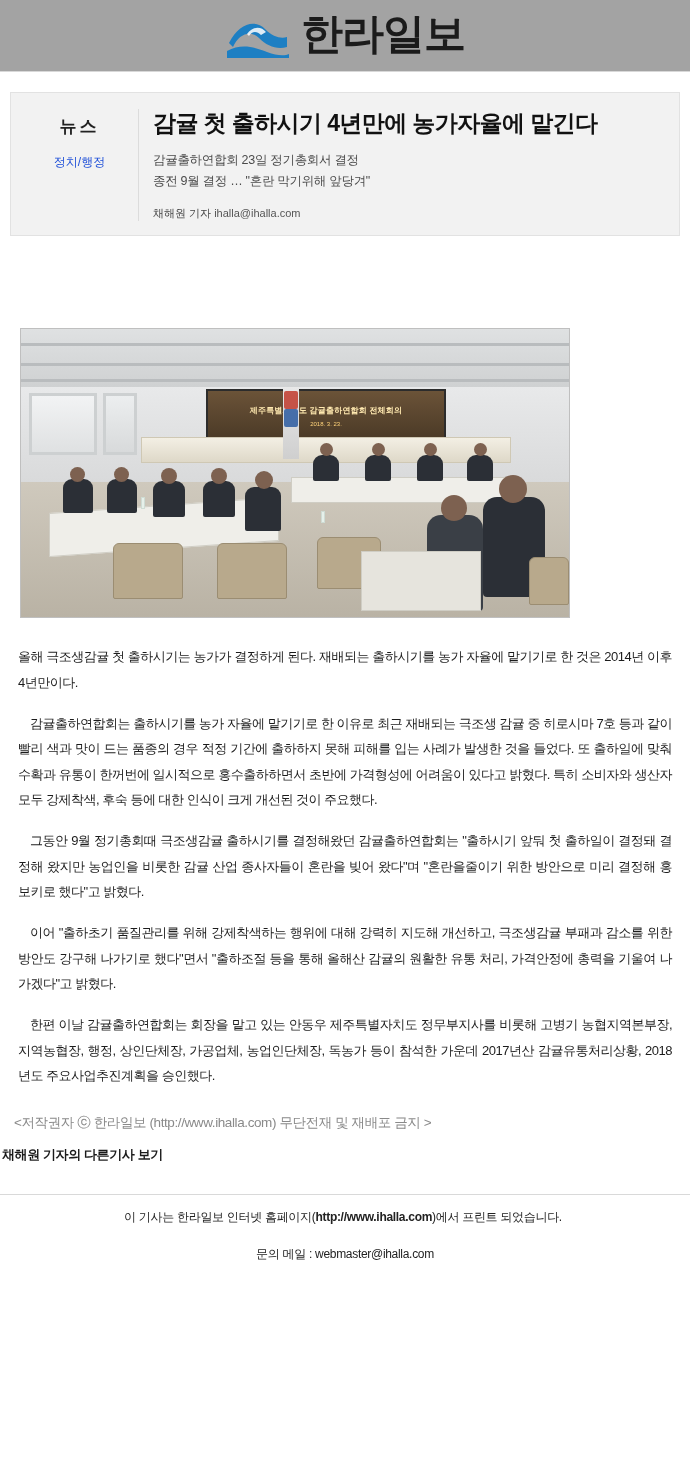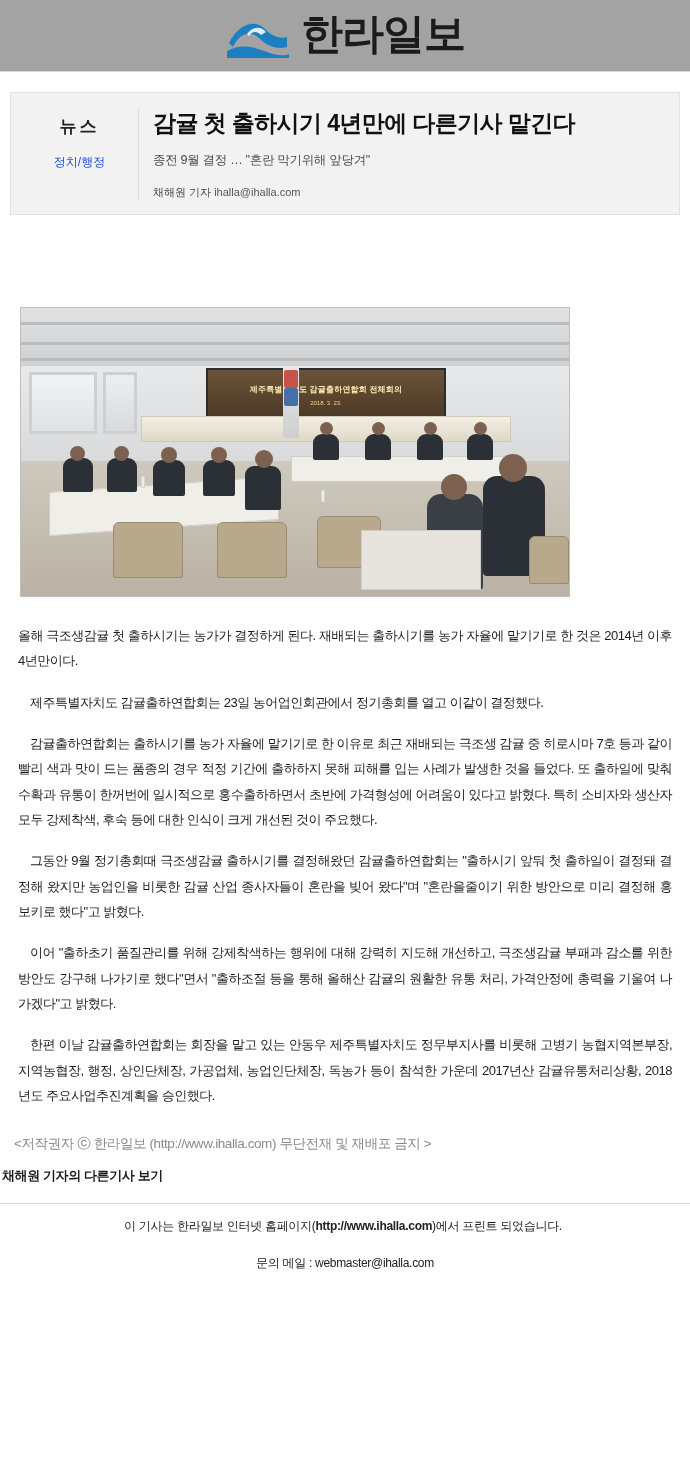--- a/index.html
+++ b/index.html
@@ -189,21 +189,21 @@
     letter-spacing: -0.4px;
   }
   .otherlink {
     margin: 14px 14px 0 2px;
     font-size: 13px;
     font-weight: bold;
     color: #1a1a1a;
     letter-spacing: -0.4px;
   }
   .printnote {
-    margin-top: 18px;
+    margin-top: 30px;
     border-top: 1px solid #d9d9d9;
     padding: 14px 10px 8px 6px;
     text-align: center;
     font-size: 12px;
     color: #222;
     letter-spacing: -0.3px;
   }
   .printnote b { font-weight: bold; }
   .mailnote {
     text-align: center;
@@ -231,22 +231,23 @@
       <span class="logo-text">한라일보</span>
     </div>
   </div>
 
   <div class="headband">
     <div class="headband-left">
       <div class="kicker-main">뉴스</div>
       <div class="kicker-sub">정치/행정</div>
     </div>
     <div class="headband-right">
-      <h1 class="headline">감귤 첫 출하시기 4년만에 다른기사 맡긴다</h1>
+      <h1 class="headline">감귤 첫 출하시기 4년만에 농가자율에 맡긴다</h1>
       <div class="subhead">
+        <div>감귤출하연합회 23일 정기총회서 결정</div>
         <div>종전 9월 결정 … "혼란 막기위해 앞당겨"</div>
       </div>
       <div class="byline">
         <span>채해원 기자</span>
         <span class="mail">ihalla@ihalla.com</span>
       </div>
     </div>
   </div>
 
   <div class="figure">
@@ -303,21 +304,20 @@
       <div class="ph-chair" style="left:92px;  top:214px; width:70px; height:56px;"></div>
       <div class="ph-chair" style="left:196px; top:214px; width:70px; height:56px;"></div>
       <div class="ph-chair" style="left:296px; top:208px; width:64px; height:52px;"></div>
       <div class="ph-chair" style="left:508px; top:228px; width:40px; height:48px;"></div>
       <div class="ph-table" style="left:340px; top:222px; width:120px; height:60px; background:#e6e4dd;"></div>
     </div>
   </div>
 
   <div class="body-copy">
     <p>올해 극조생감귤 첫 출하시기는 농가가 결정하게 된다. 재배되는 출하시기를 농가 자율에 맡기기로 한 것은 2014년 이후 4년만이다.</p>
-    <p class="indent">제주특별자치도 감귤출하연합회는 23일 농어업인회관에서 정기총회를 열고 이같이 결정했다.</p>
     <p class="indent">감귤출하연합회는 출하시기를 농가 자율에 맡기기로 한 이유로 최근 재배되는 극조생 감귤 중 히로시마 7호 등과 같이 빨리 색과 맛이 드는 품종의 경우 적정 기간에 출하하지 못해 피해를 입는 사례가 발생한 것을 들었다. 또 출하일에 맞춰 수확과 유통이 한꺼번에 일시적으로 홍수출하하면서 초반에 가격형성에 어려움이 있다고 밝혔다. 특히 소비자와 생산자 모두 강제착색, 후숙 등에 대한 인식이 크게 개선된 것이 주요했다.</p>
     <p class="indent">그동안 9월 정기총회때 극조생감귤 출하시기를 결정해왔던 감귤출하연합회는 "출하시기 앞둬 첫 출하일이 결정돼 결정해 왔지만 농업인을 비롯한 감귤 산업 종사자들이 혼란을 빚어 왔다"며 "혼란을줄이기 위한 방안으로 미리 결정해 홍보키로 했다"고 밝혔다.</p>
     <p class="indent">이어 "출하초기 품질관리를 위해 강제착색하는 행위에 대해 강력히 지도해 개선하고, 극조생감귤 부패과 감소를 위한 방안도 강구해 나가기로 했다"면서 "출하조절 등을 통해 올해산 감귤의 원활한 유통 처리, 가격안정에 총력을 기울여 나가겠다"고 밝혔다.</p>
     <p class="indent">한편 이날 감귤출하연합회는 회장을 맡고 있는 안동우 제주특별자치도 정무부지사를 비롯해 고병기 농협지역본부장, 지역농협장, 행정, 상인단체장, 가공업체, 농업인단체장, 독농가 등이 참석한 가운데 2017년산 감귤유통처리상황, 2018년도 주요사업추진계획을 승인했다.</p>
   </div>
 
   <div class="copyright">&lt;저작권자 ⓒ 한라일보 (http://www.ihalla.com) 무단전재 및 재배포 금지 &gt;</div>
   <div class="otherlink">채해원 기자의 다른기사 보기</div>
 
   <div class="printnote">

